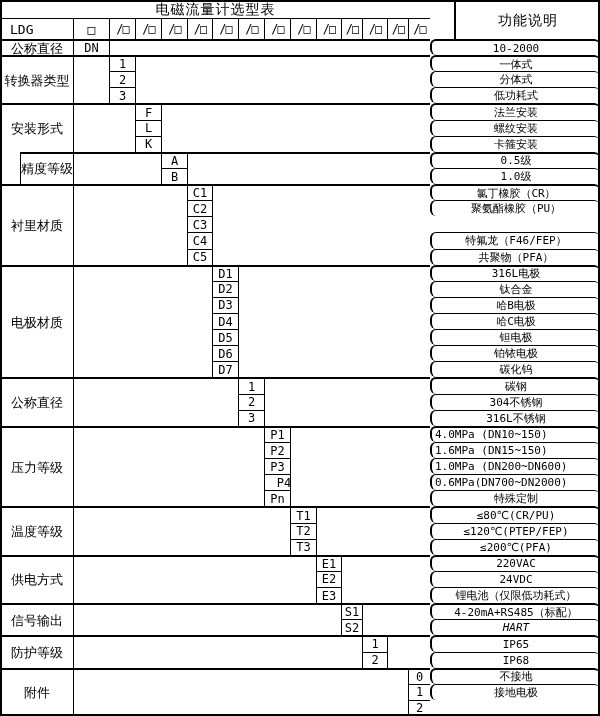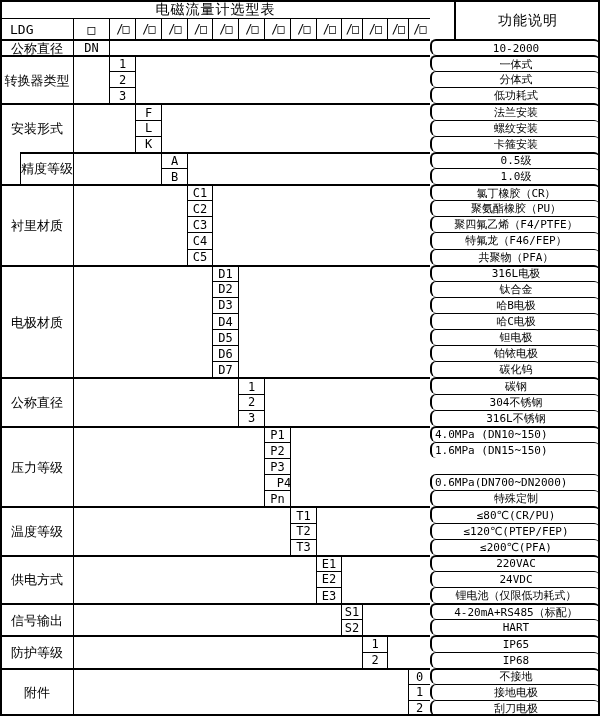--- a/index.html
+++ b/index.html
@@ -90,21 +90,20 @@
     <div class="cell code c-center" style="grid-area: 11 / 5 / span 1 / span 1;">B</div>
     <div class="cell desc thickL c-center" style="grid-area: 11 / 16 / span 1 / span 1;">1.0级</div>
     <div class="cell secTop" style="grid-area: 10 / 6 / span 2 / span 10;"></div>
     <div class="cell label c-center secTop" style="grid-area: 12 / 1 / span 5 / span 1;">衬里材质</div>
     <div class="cell secTop" style="grid-area: 12 / 2 / span 5 / span 4;"></div>
     <div class="cell code c-center secTop" style="grid-area: 12 / 6 / span 1 / span 1;">C1</div>
     <div class="cell desc thickL c-center secTop" style="grid-area: 12 / 16 / span 1 / span 1;">氯丁橡胶（CR）</div>
     <div class="cell code c-center" style="grid-area: 13 / 6 / span 1 / span 1;">C2</div>
     <div class="cell desc thickL c-center" style="grid-area: 13 / 16 / span 1 / span 1;">聚氨酯橡胶（PU）</div>
     <div class="cell code c-center" style="grid-area: 14 / 6 / span 1 / span 1;">C3</div>
-    <div class="cell desc thickL c-center" style="grid-area: 14 / 16 / span 1 / span 1;">聚四氟乙烯（F4/PTFE）</div>
     <div class="cell code c-center" style="grid-area: 15 / 6 / span 1 / span 1;">C4</div>
     <div class="cell desc thickL c-center" style="grid-area: 15 / 16 / span 1 / span 1;">特氟龙（F46/FEP）</div>
     <div class="cell code c-center" style="grid-area: 16 / 6 / span 1 / span 1;">C5</div>
     <div class="cell desc thickL c-center" style="grid-area: 16 / 16 / span 1 / span 1;">共聚物（PFA）</div>
     <div class="cell secTop" style="grid-area: 12 / 7 / span 5 / span 9;"></div>
     <div class="cell label c-center secTop" style="grid-area: 17 / 1 / span 7 / span 1;">电极材质</div>
     <div class="cell secTop" style="grid-area: 17 / 2 / span 7 / span 5;"></div>
     <div class="cell code c-center secTop" style="grid-area: 17 / 7 / span 1 / span 1;">D1</div>
     <div class="cell desc thickL c-center secTop" style="grid-area: 17 / 16 / span 1 / span 1;">316L电极</div>
     <div class="cell code c-center" style="grid-area: 18 / 7 / span 1 / span 1;">D2</div>
@@ -129,20 +128,21 @@
     <div class="cell code c-center" style="grid-area: 26 / 8 / span 1 / span 1;">3</div>
     <div class="cell desc thickL c-center" style="grid-area: 26 / 16 / span 1 / span 1;">316L不锈钢</div>
     <div class="cell secTop" style="grid-area: 24 / 9 / span 3 / span 7;"></div>
     <div class="cell label c-center secTop" style="grid-area: 27 / 1 / span 5 / span 1;">压力等级</div>
     <div class="cell secTop" style="grid-area: 27 / 2 / span 5 / span 7;"></div>
     <div class="cell code c-center secTop" style="grid-area: 27 / 9 / span 1 / span 1;">P1</div>
     <div class="cell desc thickL c-left secTop" style="grid-area: 27 / 16 / span 1 / span 1;">4.0MPa (DN10~150)</div>
     <div class="cell code c-center" style="grid-area: 28 / 9 / span 1 / span 1;">P2</div>
     <div class="cell desc thickL c-left" style="grid-area: 28 / 16 / span 1 / span 1;">1.6MPa (DN15~150)</div>
     <div class="cell code c-center" style="grid-area: 29 / 9 / span 1 / span 1;">P3</div>
+    <div class="cell desc thickL c-left" style="grid-area: 29 / 16 / span 1 / span 1;">1.0MPa (DN200~DN600)</div>
     <div class="cell code c-center" style="grid-area: 30 / 9 / span 1 / span 1; padding-left: 13px;">P4</div>
     <div class="cell desc thickL c-left" style="grid-area: 30 / 16 / span 1 / span 1;">0.6MPa(DN700~DN2000)</div>
     <div class="cell code c-center" style="grid-area: 31 / 9 / span 1 / span 1;">Pn</div>
     <div class="cell desc thickL c-center" style="grid-area: 31 / 16 / span 1 / span 1; text-align: center;">特殊定制</div>
     <div class="cell secTop" style="grid-area: 27 / 10 / span 5 / span 6;"></div>
     <div class="cell label c-center secTop" style="grid-area: 32 / 1 / span 3 / span 1;">温度等级</div>
     <div class="cell secTop" style="grid-area: 32 / 2 / span 3 / span 8;"></div>
     <div class="cell code c-center secTop" style="grid-area: 32 / 10 / span 1 / span 1;">T1</div>
     <div class="cell desc thickL c-center secTop" style="grid-area: 32 / 16 / span 1 / span 1;">≤80℃(CR/PU)</div>
     <div class="cell code c-center" style="grid-area: 33 / 10 / span 1 / span 1;">T2</div>
@@ -157,30 +157,29 @@
     <div class="cell code c-center" style="grid-area: 36 / 11 / span 1 / span 1;">E2</div>
     <div class="cell desc thickL c-center" style="grid-area: 36 / 16 / span 1 / span 1;">24VDC</div>
     <div class="cell code c-center" style="grid-area: 37 / 11 / span 1 / span 1;">E3</div>
     <div class="cell desc thickL c-center" style="grid-area: 37 / 16 / span 1 / span 1;">锂电池（仅限低功耗式）</div>
     <div class="cell secTop" style="grid-area: 35 / 12 / span 3 / span 4;"></div>
     <div class="cell label c-center secTop" style="grid-area: 38 / 1 / span 2 / span 1;">信号输出</div>
     <div class="cell secTop" style="grid-area: 38 / 2 / span 2 / span 10;"></div>
     <div class="cell code c-center secTop" style="grid-area: 38 / 12 / span 1 / span 1;">S1</div>
     <div class="cell desc thickL c-center secTop" style="grid-area: 38 / 16 / span 1 / span 1;">4-20mA+RS485（标配）</div>
     <div class="cell code c-center" style="grid-area: 39 / 12 / span 1 / span 1;">S2</div>
-    <div class="cell desc thickL c-center" style="grid-area: 39 / 16 / span 1 / span 1;">HART</div>
+    <div class="cell desc thickL c-center" style="grid-area: 39 / 16 / span 1 / span 1; font-style: italic;">HART</div>
     <div class="cell secTop" style="grid-area: 38 / 13 / span 2 / span 3;"></div>
     <div class="cell label c-center secTop" style="grid-area: 40 / 1 / span 2 / span 1;">防护等级</div>
     <div class="cell secTop" style="grid-area: 40 / 2 / span 2 / span 11;"></div>
     <div class="cell code c-center secTop" style="grid-area: 40 / 13 / span 1 / span 1;">1</div>
     <div class="cell desc thickL c-center secTop" style="grid-area: 40 / 16 / span 1 / span 1;">IP65</div>
     <div class="cell code c-center" style="grid-area: 41 / 13 / span 1 / span 1;">2</div>
     <div class="cell desc thickL c-center" style="grid-area: 41 / 16 / span 1 / span 1;">IP68</div>
     <div class="cell secTop" style="grid-area: 40 / 14 / span 2 / span 2;"></div>
     <div class="cell label c-center secTop" style="grid-area: 42 / 1 / span 3 / span 1;">附件</div>
     <div class="cell secTop" style="grid-area: 42 / 2 / span 3 / span 13;"></div>
     <div class="cell code c-center secTop" style="grid-area: 42 / 15 / span 1 / span 1;">0</div>
     <div class="cell desc thickL c-center secTop" style="grid-area: 42 / 16 / span 1 / span 1;">不接地</div>
     <div class="cell code c-center" style="grid-area: 43 / 15 / span 1 / span 1;">1</div>
     <div class="cell desc thickL c-center" style="grid-area: 43 / 16 / span 1 / span 1;">接地电极</div>
     <div class="cell code c-center" style="grid-area: 44 / 15 / span 1 / span 1;">2</div>
-    <div class="cell desc thickL c-center" style="grid-area: 44 / 16 / span 1 / span 1;">刮刀电极</div>
   </div>
 
 </body></html>

